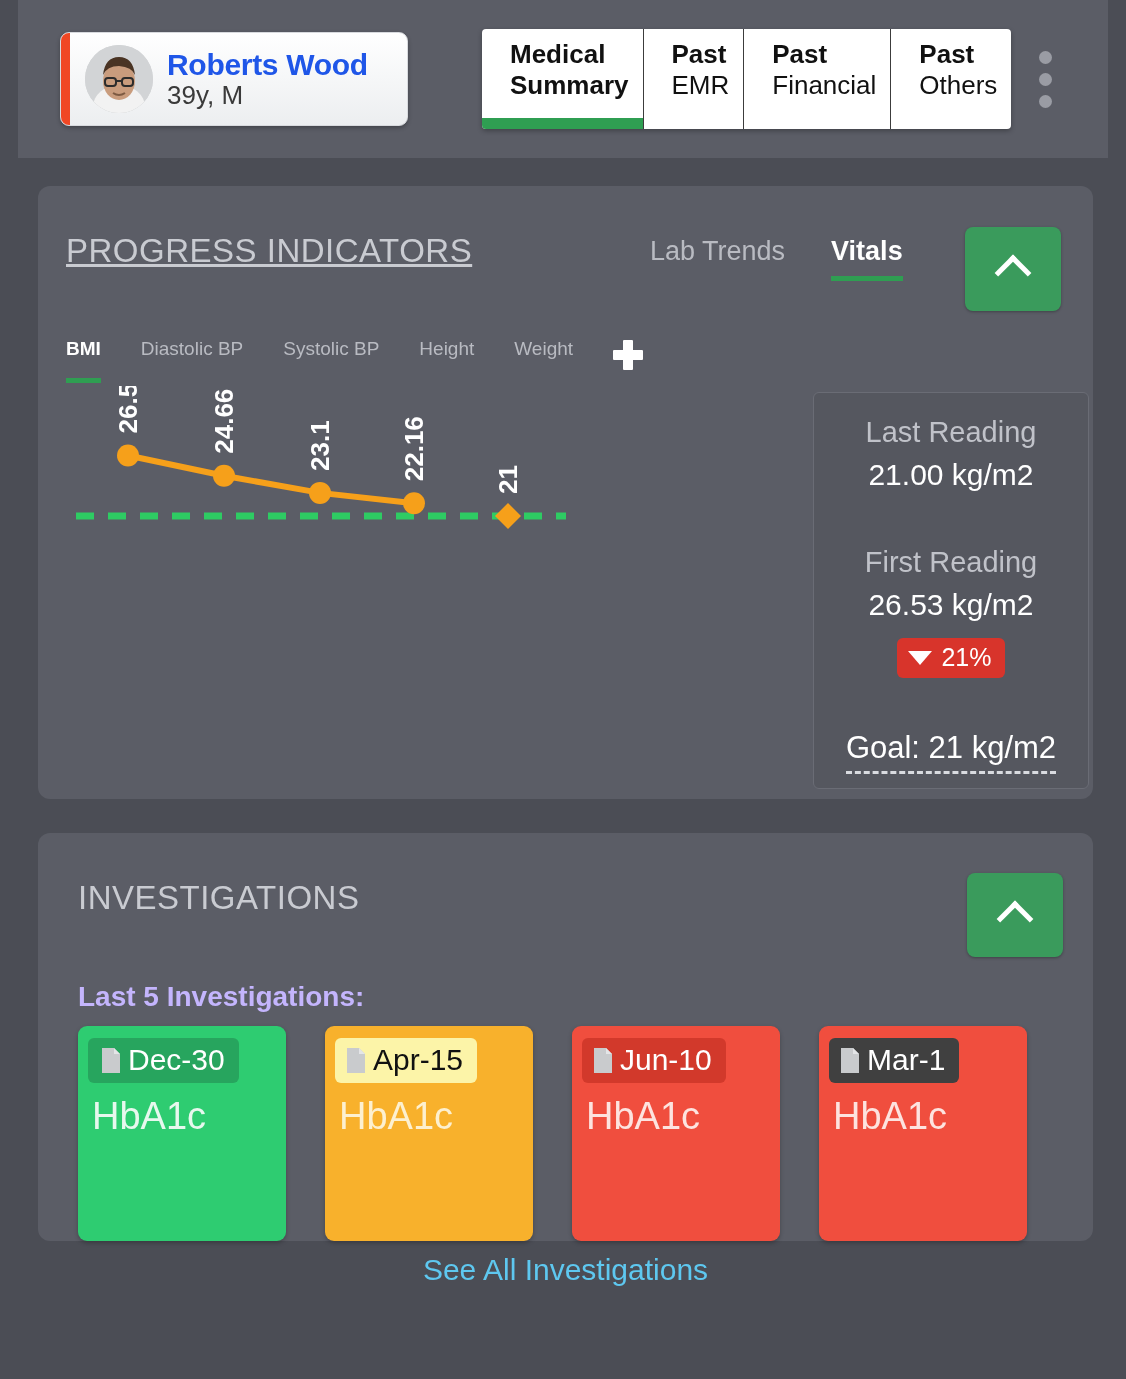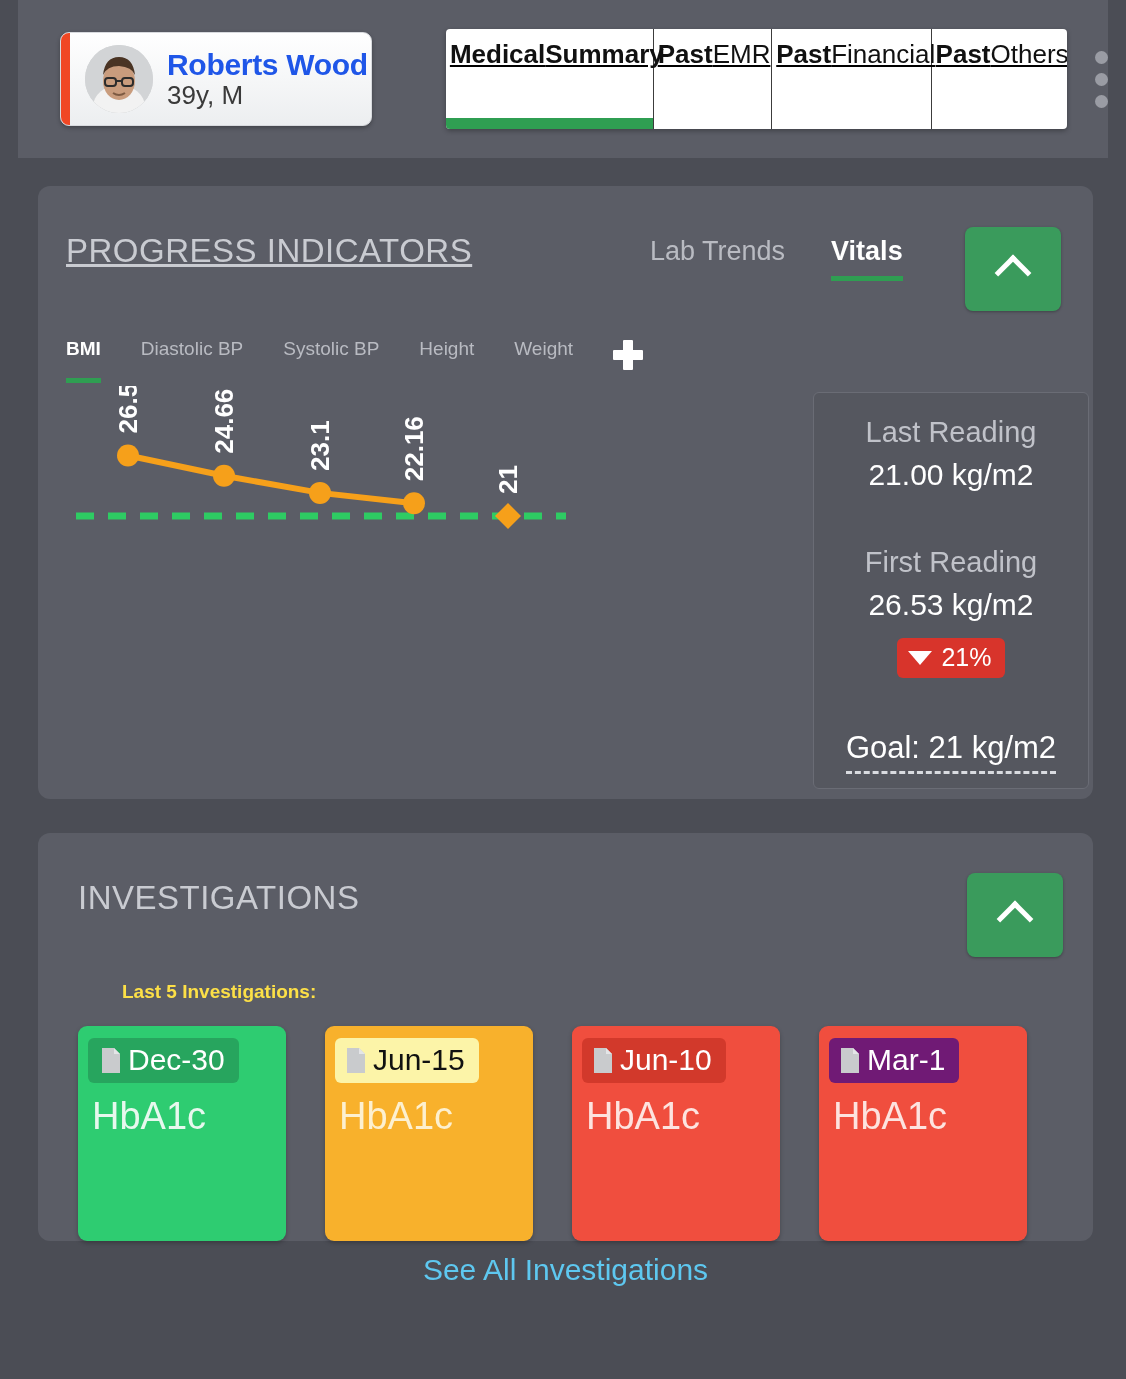--- a/index.html
+++ b/index.html
@@ -71,27 +71,26 @@
     margin-left: 74px;
     height: 100px;
     display: flex;
     background: #ffffff;
     border-radius: 4px;
     box-shadow: 0 2px 5px rgba(0,0,0,.3);
     overflow: hidden;
   }
   .tab {
     position: relative;
-    padding: 10px 14px 0 4px;
+    padding: 10px 14px 0 28px;
     border-right: 1px solid #3c3c3c;
     min-width: 98px;
     display: flex;
-    flex-direction: row;
+    flex-direction: column;
     justify-content: flex-start;
-    text-decoration: underline;
   }
   .tab:last-child { border-right: none; }
   .tab-line1 {
     font-size: 26px;
     font-weight: bold;
     color: #111;
     line-height: 1.18;
     white-space: nowrap;
   }
   .tab-line2 {
@@ -287,24 +286,23 @@
     padding-bottom: 5px;
     border-bottom: 3px dashed #d9dbe0;
   }
 
   
   #investigations-title { position: absolute; left: 40px; top: 46px; }
   #investigations-collapse { left: 929px; top: 40px; }
   .last5 {
     position: absolute;
     left: 40px; top: 148px;
-    font-size: 19px;
+    font-size: 28px;
     font-weight: bold;
-    color: #fde047;
-    margin-left: 44px;
+    color: #c4b5fd;
   }
   .cards-row {
     position: absolute;
     left: 40px; top: 193px;
     display: flex;
     gap: 39px;
   }
   .inv-card {
     width: 208px;
     height: 215px;
@@ -495,40 +493,40 @@
     </div>
 
     <div class="inv-card" id="inv-card-1" style="background: rgb(248, 177, 44);">
       <span class="date-pill" id="inv-pill-1" style="background: rgb(252, 244, 168); color: rgb(17, 17, 17);">
         <span class="doc-icon">
           <svg width="22" height="27" viewBox="0 0 22 27">
               <path d="M2 1h12l6 6v19H2z" fill="#c9cbcd"></path>
               <path d="M14 1l6 6h-6z" fill="#e4e5e7"></path>
             </svg>
         </span>
-        <span>Jun-15</span>
+        <span>Apr-15</span>
       </span>
       <div class="inv-test" id="inv-test-1" style="color: rgb(253, 240, 207);">HbA1c</div>
     </div>
 
     <div class="inv-card" id="inv-card-2" style="background: rgb(240, 78, 62);">
       <span class="date-pill" id="inv-pill-2" style="background: rgb(210, 57, 43); color: rgb(255, 255, 255);">
         <span class="doc-icon">
           <svg width="22" height="27" viewBox="0 0 22 27">
               <path d="M2 1h12l6 6v19H2z" fill="#c9cbcd"></path>
               <path d="M14 1l6 6h-6z" fill="#e4e5e7"></path>
             </svg>
         </span>
         <span>Jun-10</span>
       </span>
       <div class="inv-test" id="inv-test-2" style="color: rgb(253, 227, 223);">HbA1c</div>
     </div>
 
     <div class="inv-card" id="inv-card-3" style="background: rgb(240, 78, 62);">
-      <span class="date-pill" id="inv-pill-3" style="background: #701a75; color: rgb(255, 255, 255); text-align: right;">
+      <span class="date-pill" id="inv-pill-3" style="background: #404040; color: rgb(255, 255, 255); text-align: right;">
         <span class="doc-icon">
           <svg width="22" height="27" viewBox="0 0 22 27">
               <path d="M2 1h12l6 6v19H2z" fill="#c9cbcd"></path>
               <path d="M14 1l6 6h-6z" fill="#e4e5e7"></path>
             </svg>
         </span>
         <span>Mar-1</span>
       </span>
       <div class="inv-test" id="inv-test-3" style="color: rgb(253, 227, 223);">HbA1c</div>
     </div>

